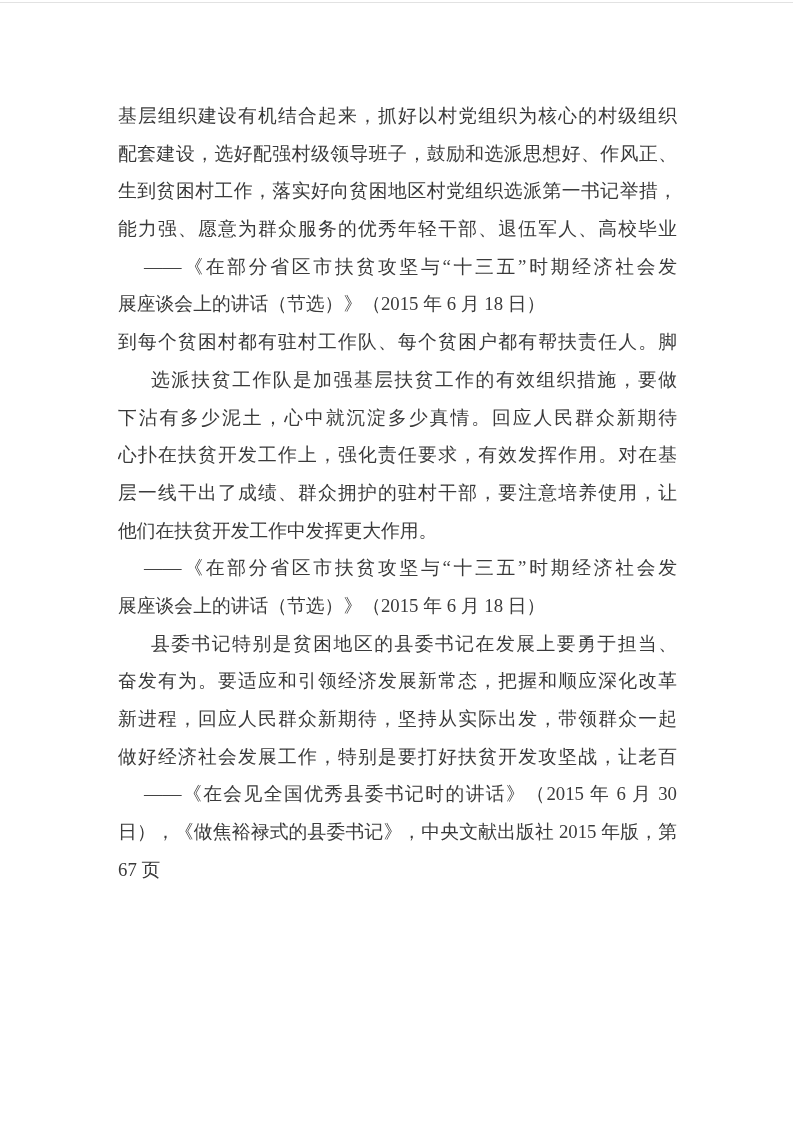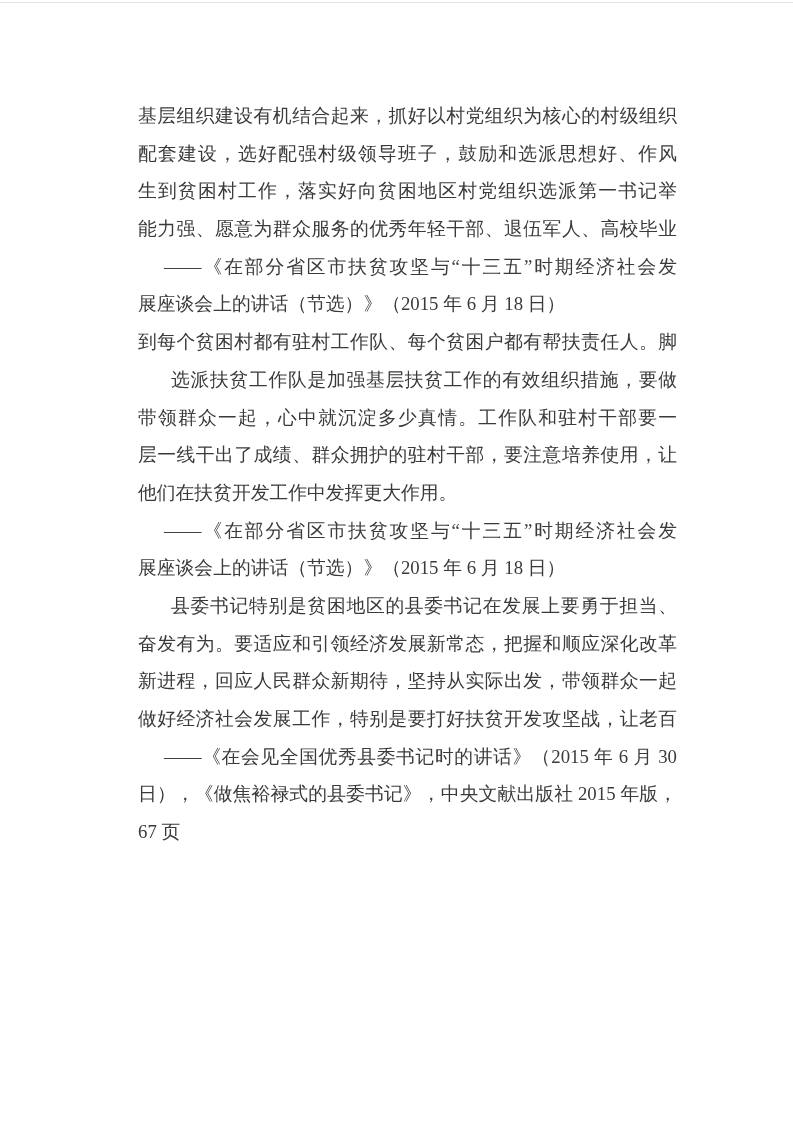--- a/index.html
+++ b/index.html
@@ -36,21 +36,20 @@
     line-height: 37.7px;
     color: #3a3a3a;
     letter-spacing: 0;
   }
   .para { margin: 0; padding: 0; }
   .line {
     height: 37.7px;
     text-align: justify;
     text-align-last: justify;
     overflow: hidden;
-    margin-left: 20px;
   }
   .line.last {
     text-align-last: left;
   }
   .line.indent-body { text-indent: 33px; }
   .line.indent-citation { text-indent: 26px; }
 </style>
 </head>
 <body>
 
@@ -63,21 +62,22 @@
         <div class="line">生到贫困村工作，落实好向贫困地区村党组织选派第一书记举措，</div>
         <div class="line">能力强、愿意为群众服务的优秀年轻干部、退伍军人、高校毕业</div>
       </div>
       <div class="para citation">
         <div class="line indent-citation">——《在部分省区市扶贫攻坚与“十三五”时期经济社会发</div>
         <div class="line last">展座谈会上的讲话（节选）》（2015 年 6 月 18 日）</div>
       </div>
       <div class="para body">
         <div class="line">到每个贫困村都有驻村工作队、每个贫困户都有帮扶责任人。脚</div>
         <div class="line indent-body">选派扶贫工作队是加强基层扶贫工作的有效组织措施，要做</div>
-        <div class="line">带领群众一起，心中就沉淀多少真情。工作队和驻村干部要一</div>
+        <div class="line">下沾有多少泥土，心中就沉淀多少真情。回应人民群众新期待</div>
+        <div class="line">心扑在扶贫开发工作上，强化责任要求，有效发挥作用。对在基</div>
         <div class="line">层一线干出了成绩、群众拥护的驻村干部，要注意培养使用，让</div>
         <div class="line last">他们在扶贫开发工作中发挥更大作用。</div>
       </div>
       <div class="para citation">
         <div class="line indent-citation">——《在部分省区市扶贫攻坚与“十三五”时期经济社会发</div>
         <div class="line last">展座谈会上的讲话（节选）》（2015 年 6 月 18 日）</div>
       </div>
       <div class="para body">
         <div class="line indent-body">县委书记特别是贫困地区的县委书记在发展上要勇于担当、</div>
         <div class="line">奋发有为。要适应和引领经济发展新常态，把握和顺应深化改革</div>

